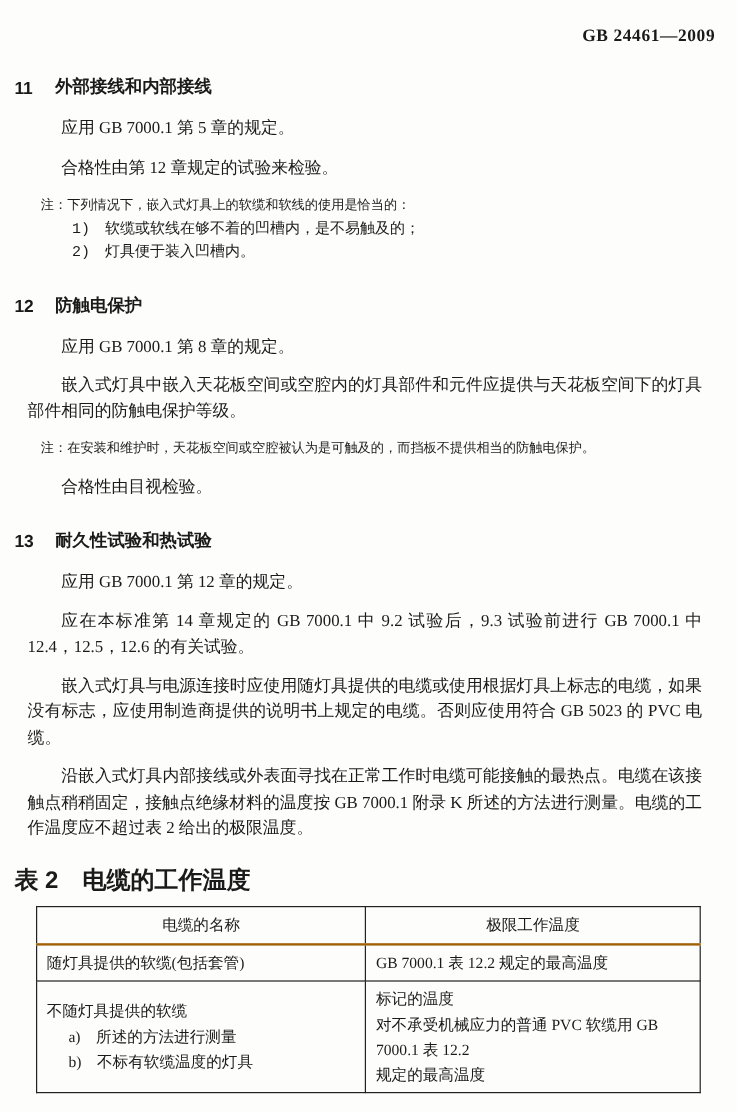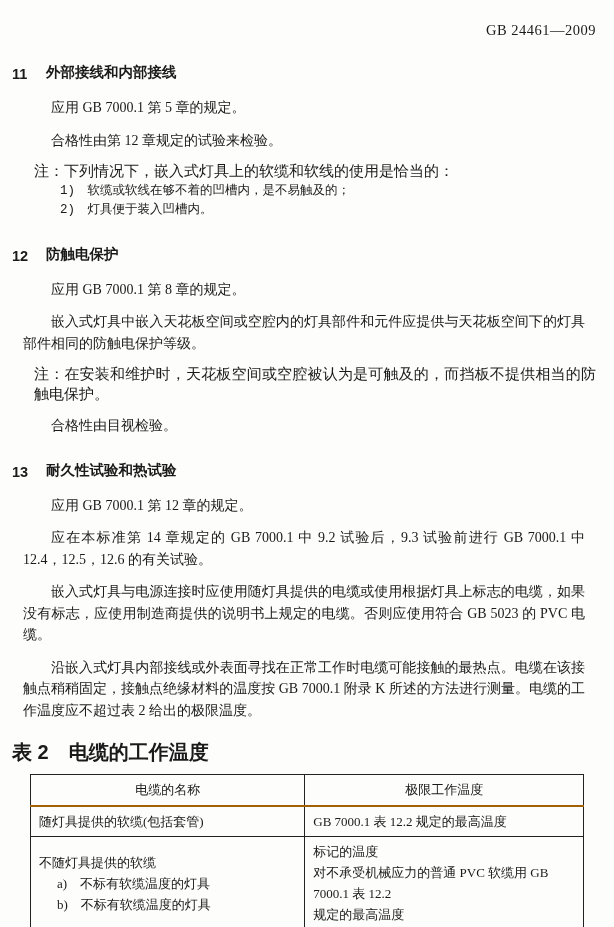--- a/index.html
+++ b/index.html
@@ -15,21 +15,21 @@
     color: #1a1a1a;
     font-family: "Liberation Serif", "DejaVu Serif", serif;
     font-size: 14px;
     box-sizing: border-box;
     padding: 22px 18px 20px 12px;
     overflow: hidden;
   }
   .page-header {
     text-align: right;
     font-family: "Liberation Serif", "DejaVu Serif", serif;
-    font-weight: normal;
+    font-weight: bold;
     font-size: 14.5px;
     margin-bottom: 22px;
     letter-spacing: 0.5px;
   }
   .sec-heading {
     display: flex;
     align-items: flex-end;
     font-family: "Liberation Sans", "DejaVu Sans", sans-serif;
     font-weight: bold;
     font-size: 14.5px;
@@ -42,21 +42,21 @@
   }
   .para {
     margin: 11px;
     line-height: 21.5px;
     text-indent: 2em;
     text-align: justify;
   }
   .note {
     margin: 2px 0 0 0;
     padding-left: 22px;
-    font-size: 15px;
+    font-size: 11px;
     line-height: 19.5px;
     text-align: justify;
   }
   .note-item {
     margin: 0;
     padding-left: 48px;
     font-size: 12.5px;
     line-height: 19.5px;
     font-family: Liberation Mono, monospace;
   }
@@ -147,21 +147,21 @@
       </tr>
     </thead>
     <tbody>
       <tr>
         <td>随灯具提供的软缆(包括套管)</td>
         <td>GB 7000.1 表 12.2 规定的最高温度</td>
       </tr>
       <tr>
         <td>
           <span class="cell-line">不随灯具提供的软缆</span>
-          <span class="cell-line indented">a)　不标有软缆温度的灯具</span>
+          <span class="cell-line indented">a)　所述的方法进行测量</span>
           <span class="cell-line indented">b)　不标有软缆温度的灯具</span>
         </td>
         <td>
           <span class="cell-line">标记的温度</span>
           <span class="cell-line">对不承受机械应力的普通 PVC 软缆用 GB 7000.1 表 12.2</span>
           <span class="cell-line">规定的最高温度</span>
         </td>
       </tr>
     </tbody>
   </table>

